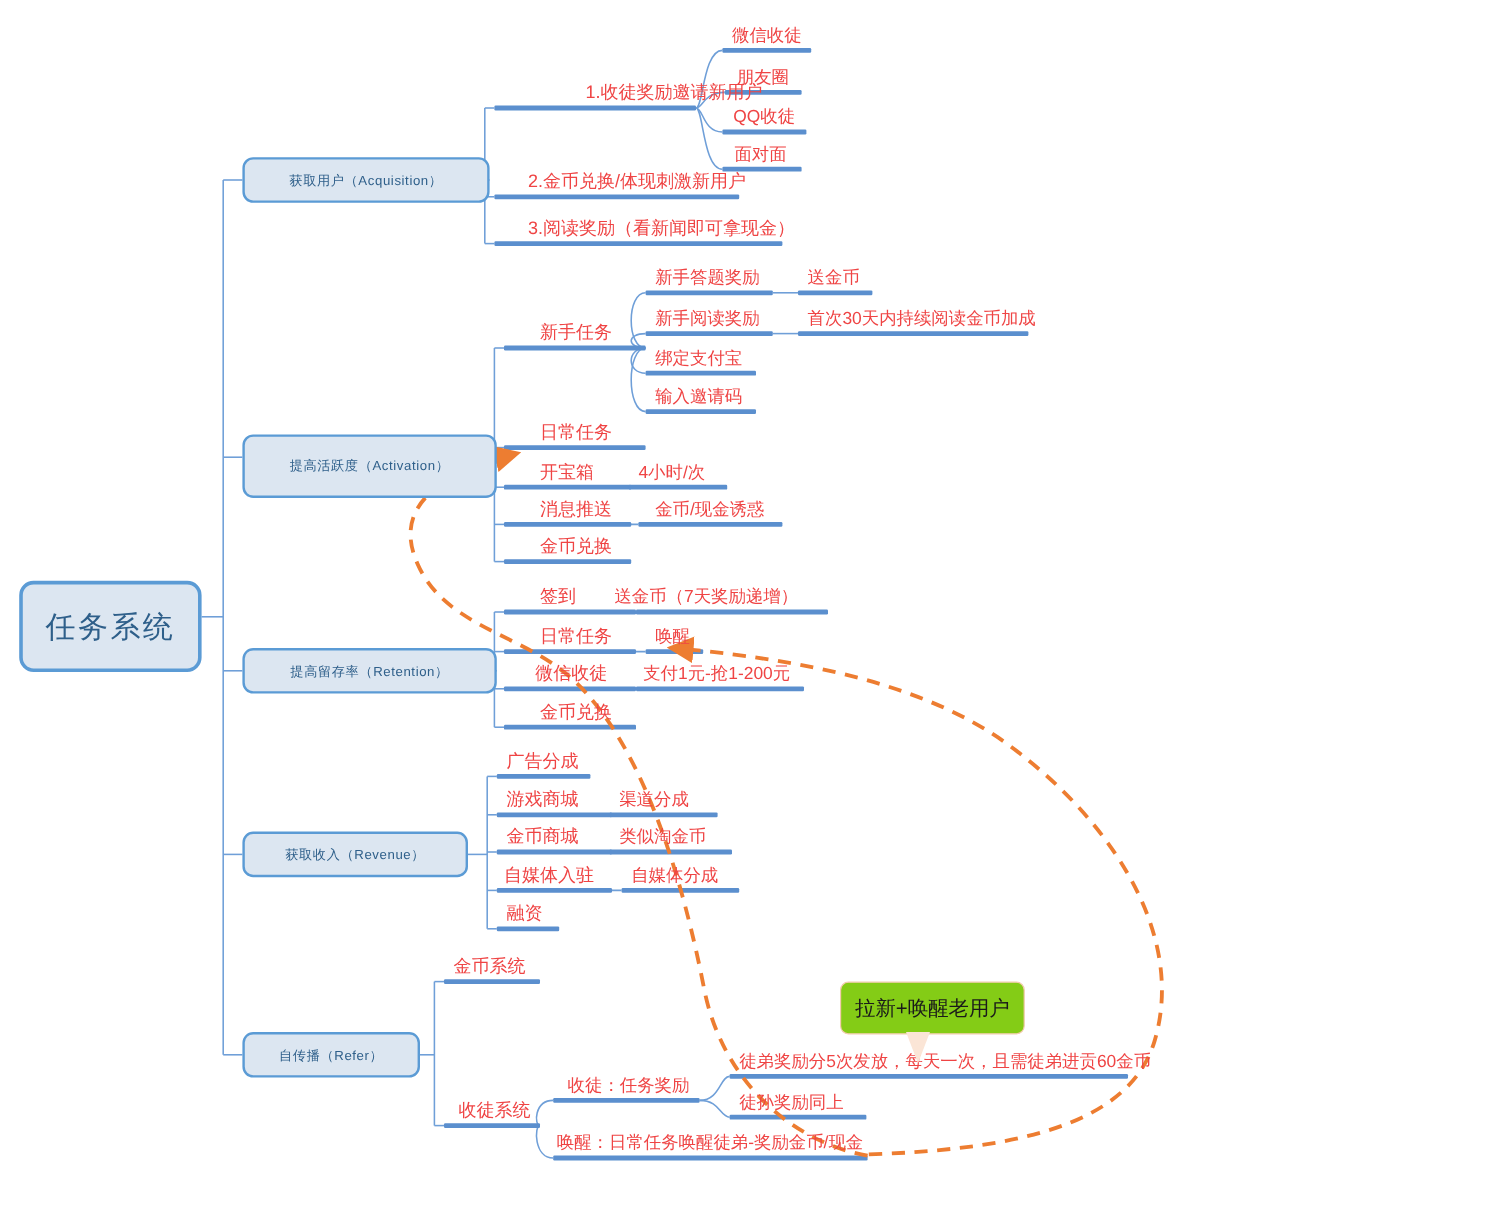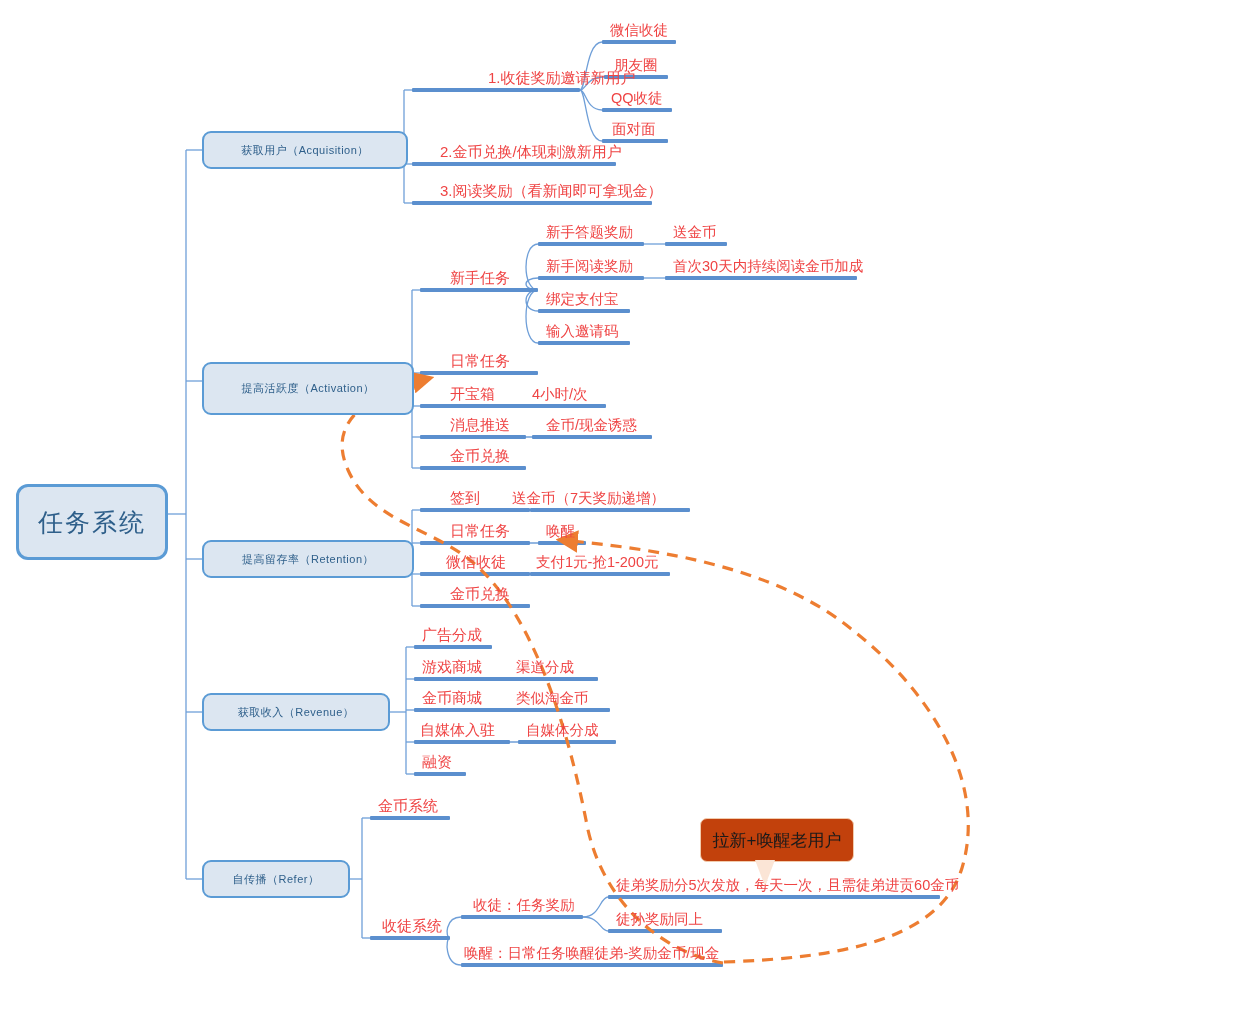--- a/index.html
+++ b/index.html
@@ -21,21 +21,21 @@
   }
   .nodebox.lvl1{font-size:11px;}
   
   .lbl{
     position:absolute;white-space:nowrap;color:#ef4444;
     font-size:15px;line-height:20px;
   }
   .lbl.small{font-size:14.5px;}
   
   .callout{
-    position:absolute;box-sizing:border-box;background:#c2410c;
+    position:absolute;box-sizing:border-box;background:#84cc16;
     border:1px solid #F2CBAC;border-radius:7px;
     color:#1a1a1a;font-size:17px;
     display:flex;align-items:center;justify-content:center;white-space:nowrap;
   }
   .callout-tail{
     position:absolute;width:0;height:0;
     border-left:10px solid transparent;border-right:10px solid transparent;
     border-top:26px solid #FBE5D6;
   }
 </style>

